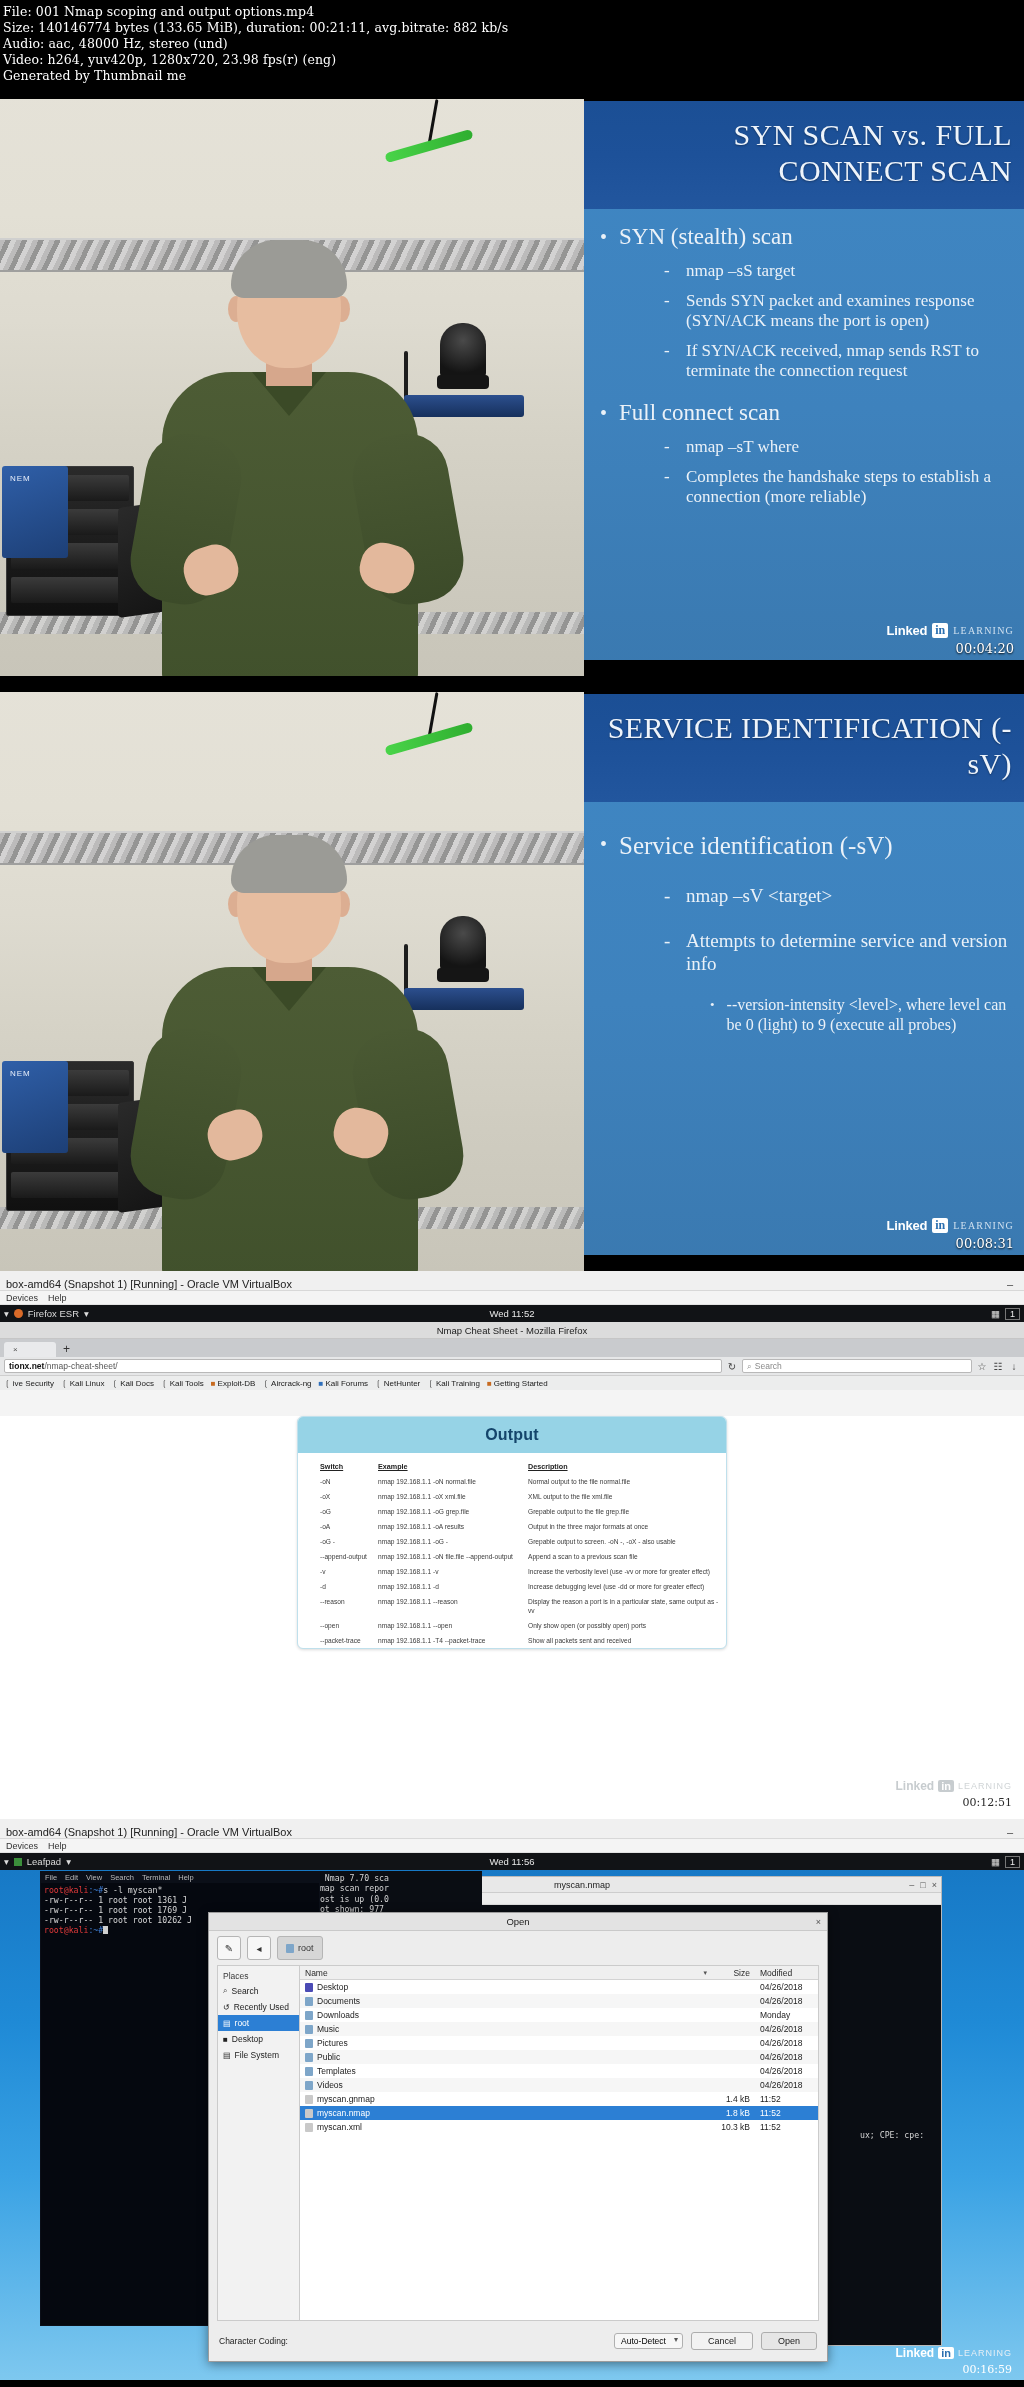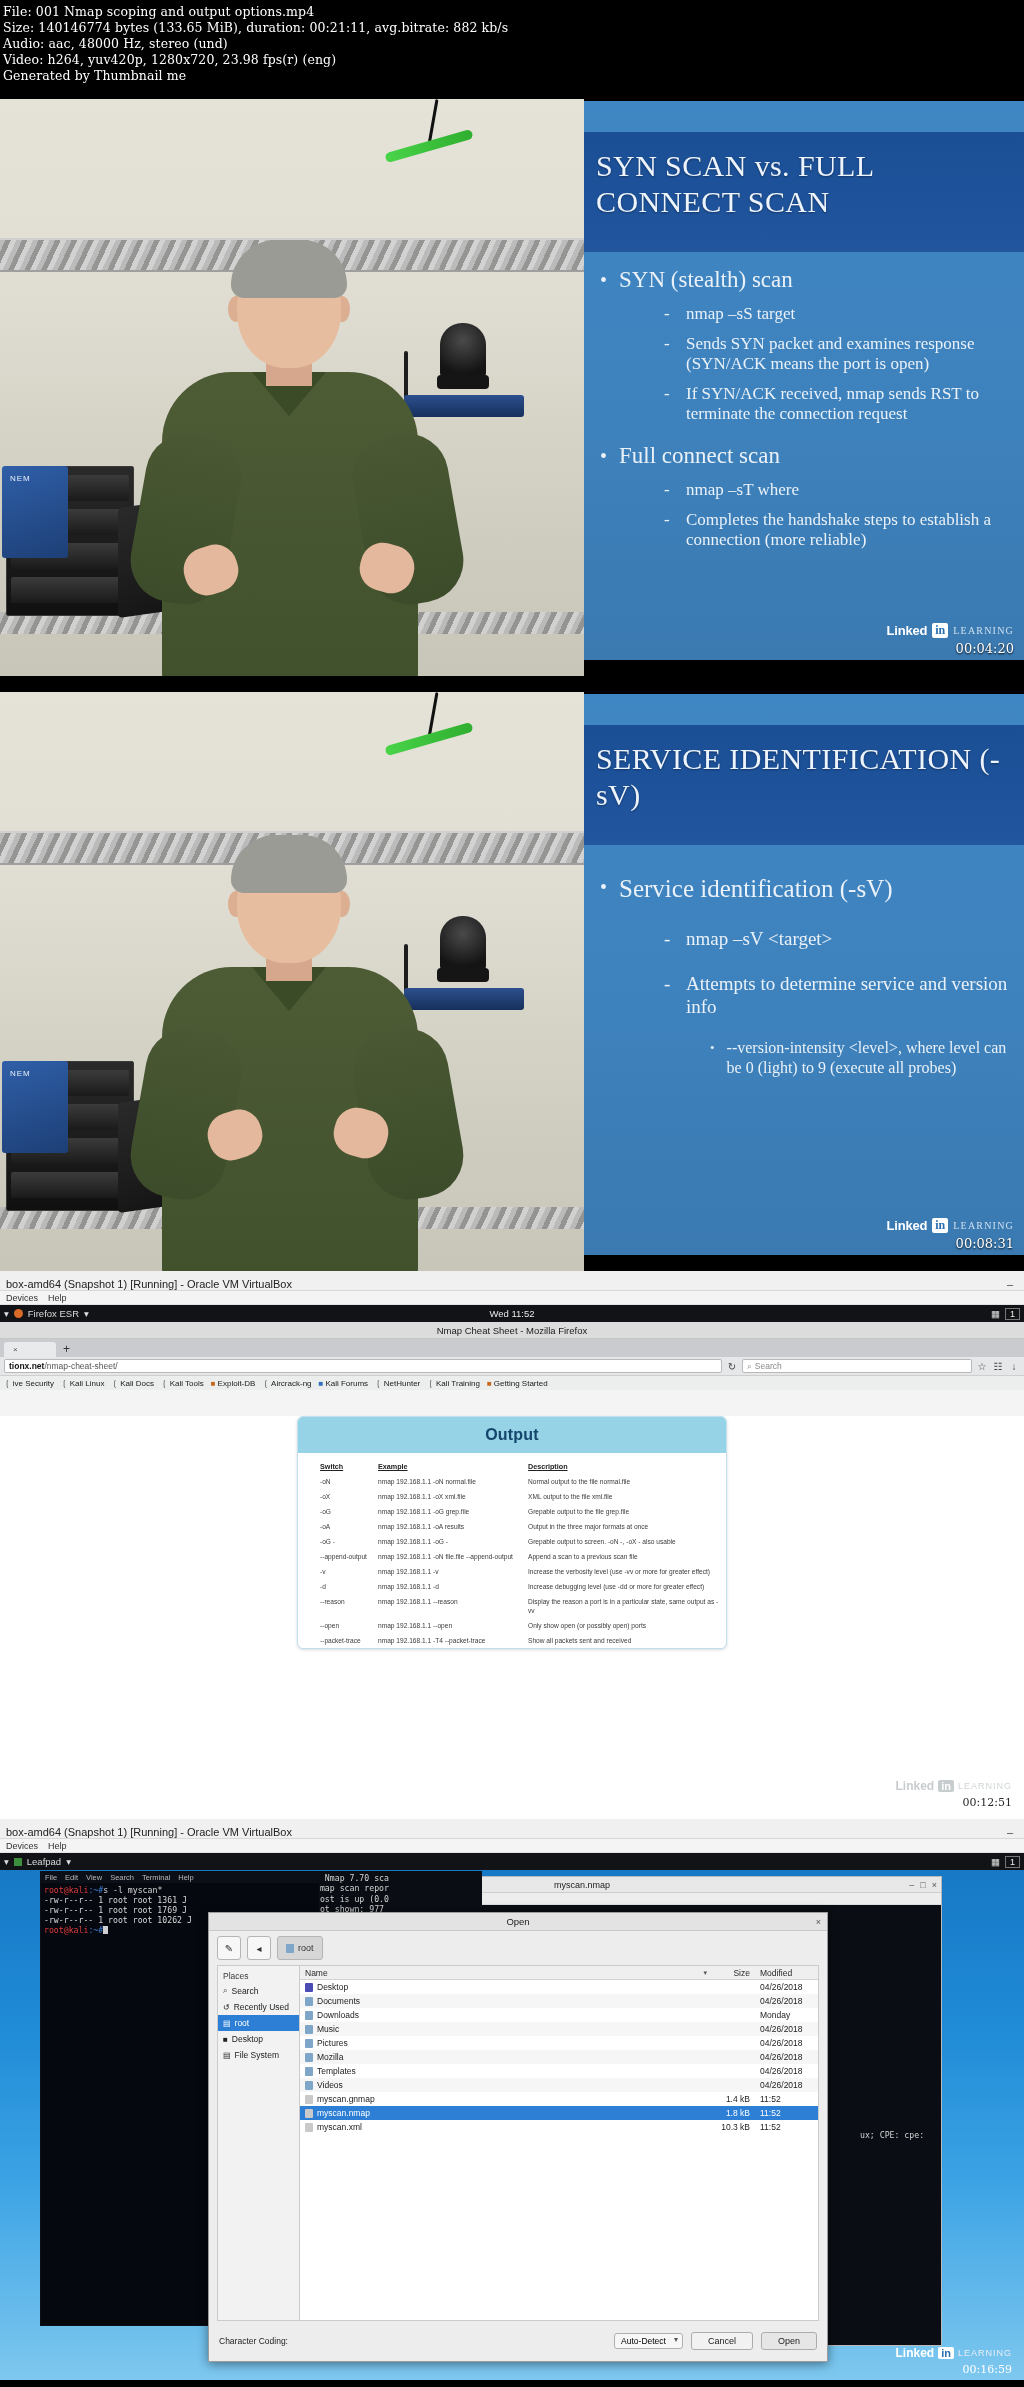--- a/index.html
+++ b/index.html
@@ -135,27 +135,26 @@
     position: relative;
     background: linear-gradient(180deg,#3f87c4 0%,#3e82bd 55%,#3a79b0 100%);
     overflow: hidden;
     display:flex; flex-direction:column;
   }
   .slide-top-black { height: 18px; background:#000; }
   .slide-title {
     background: linear-gradient(180deg,#1b4f95 0%,#1d5199 50%,#22569e 100%);
     color: #eef4fb;
     font-family: "Liberation Serif", serif;
-    text-align: left;
+    text-align: right;
     font-size: 30px;
     line-height: 36px;
-    padding: 16px 12px 32px;
+    padding: 16px 12px 20px;
     letter-spacing: 0.4px;
     text-shadow: 0 1px 2px rgba(0,0,0,.35);
-    margin-top: 31px;
   }
   .slide-body {
     flex: 1;
     padding: 14px 16px 0 16px;
     color: #eaf1f8;
     font-family: "Liberation Serif", serif;
     position: relative;
   }
   .b1 { font-size: 23px; line-height:28px; display:flex; gap:12px; margin-bottom:4px; }
   .b1 .dot { font-size:20px; line-height:28px; }
@@ -714,20 +713,21 @@
     <span>Devices</span>
     <span>Help</span>
   </div>
   <div class="kali-panel">
     <span class="left">
       <span>▾</span>
       <span class="leaf-dot"></span>
       <span>Leafpad</span>
       <span>▾</span>
     </span>
+    <span class="center">Wed 11:56</span>
     <span class="right">
       <span>▦</span>
       <span class="wsbadge">1</span>
     </span>
   </div>
 
   <div class="kali-desktop">
 
     <div class="editor-win">
       <div class="ed-title">
@@ -886,21 +886,21 @@
                 <span class="c1">
                   <span class="fico "></span>
                   <span>Pictures</span>
                 </span>
                 <span class="c2"></span>
                 <span class="c3">04/26/2018</span>
               </div>
               <div class="fl-row">
                 <span class="c1">
                   <span class="fico "></span>
-                  <span>Mozilla</span>
+                  <span>Public</span>
                 </span>
                 <span class="c2"></span>
                 <span class="c3">04/26/2018</span>
               </div>
               <div class="fl-row">
                 <span class="c1">
                   <span class="fico "></span>
                   <span>Templates</span>
                 </span>
                 <span class="c2"></span>

